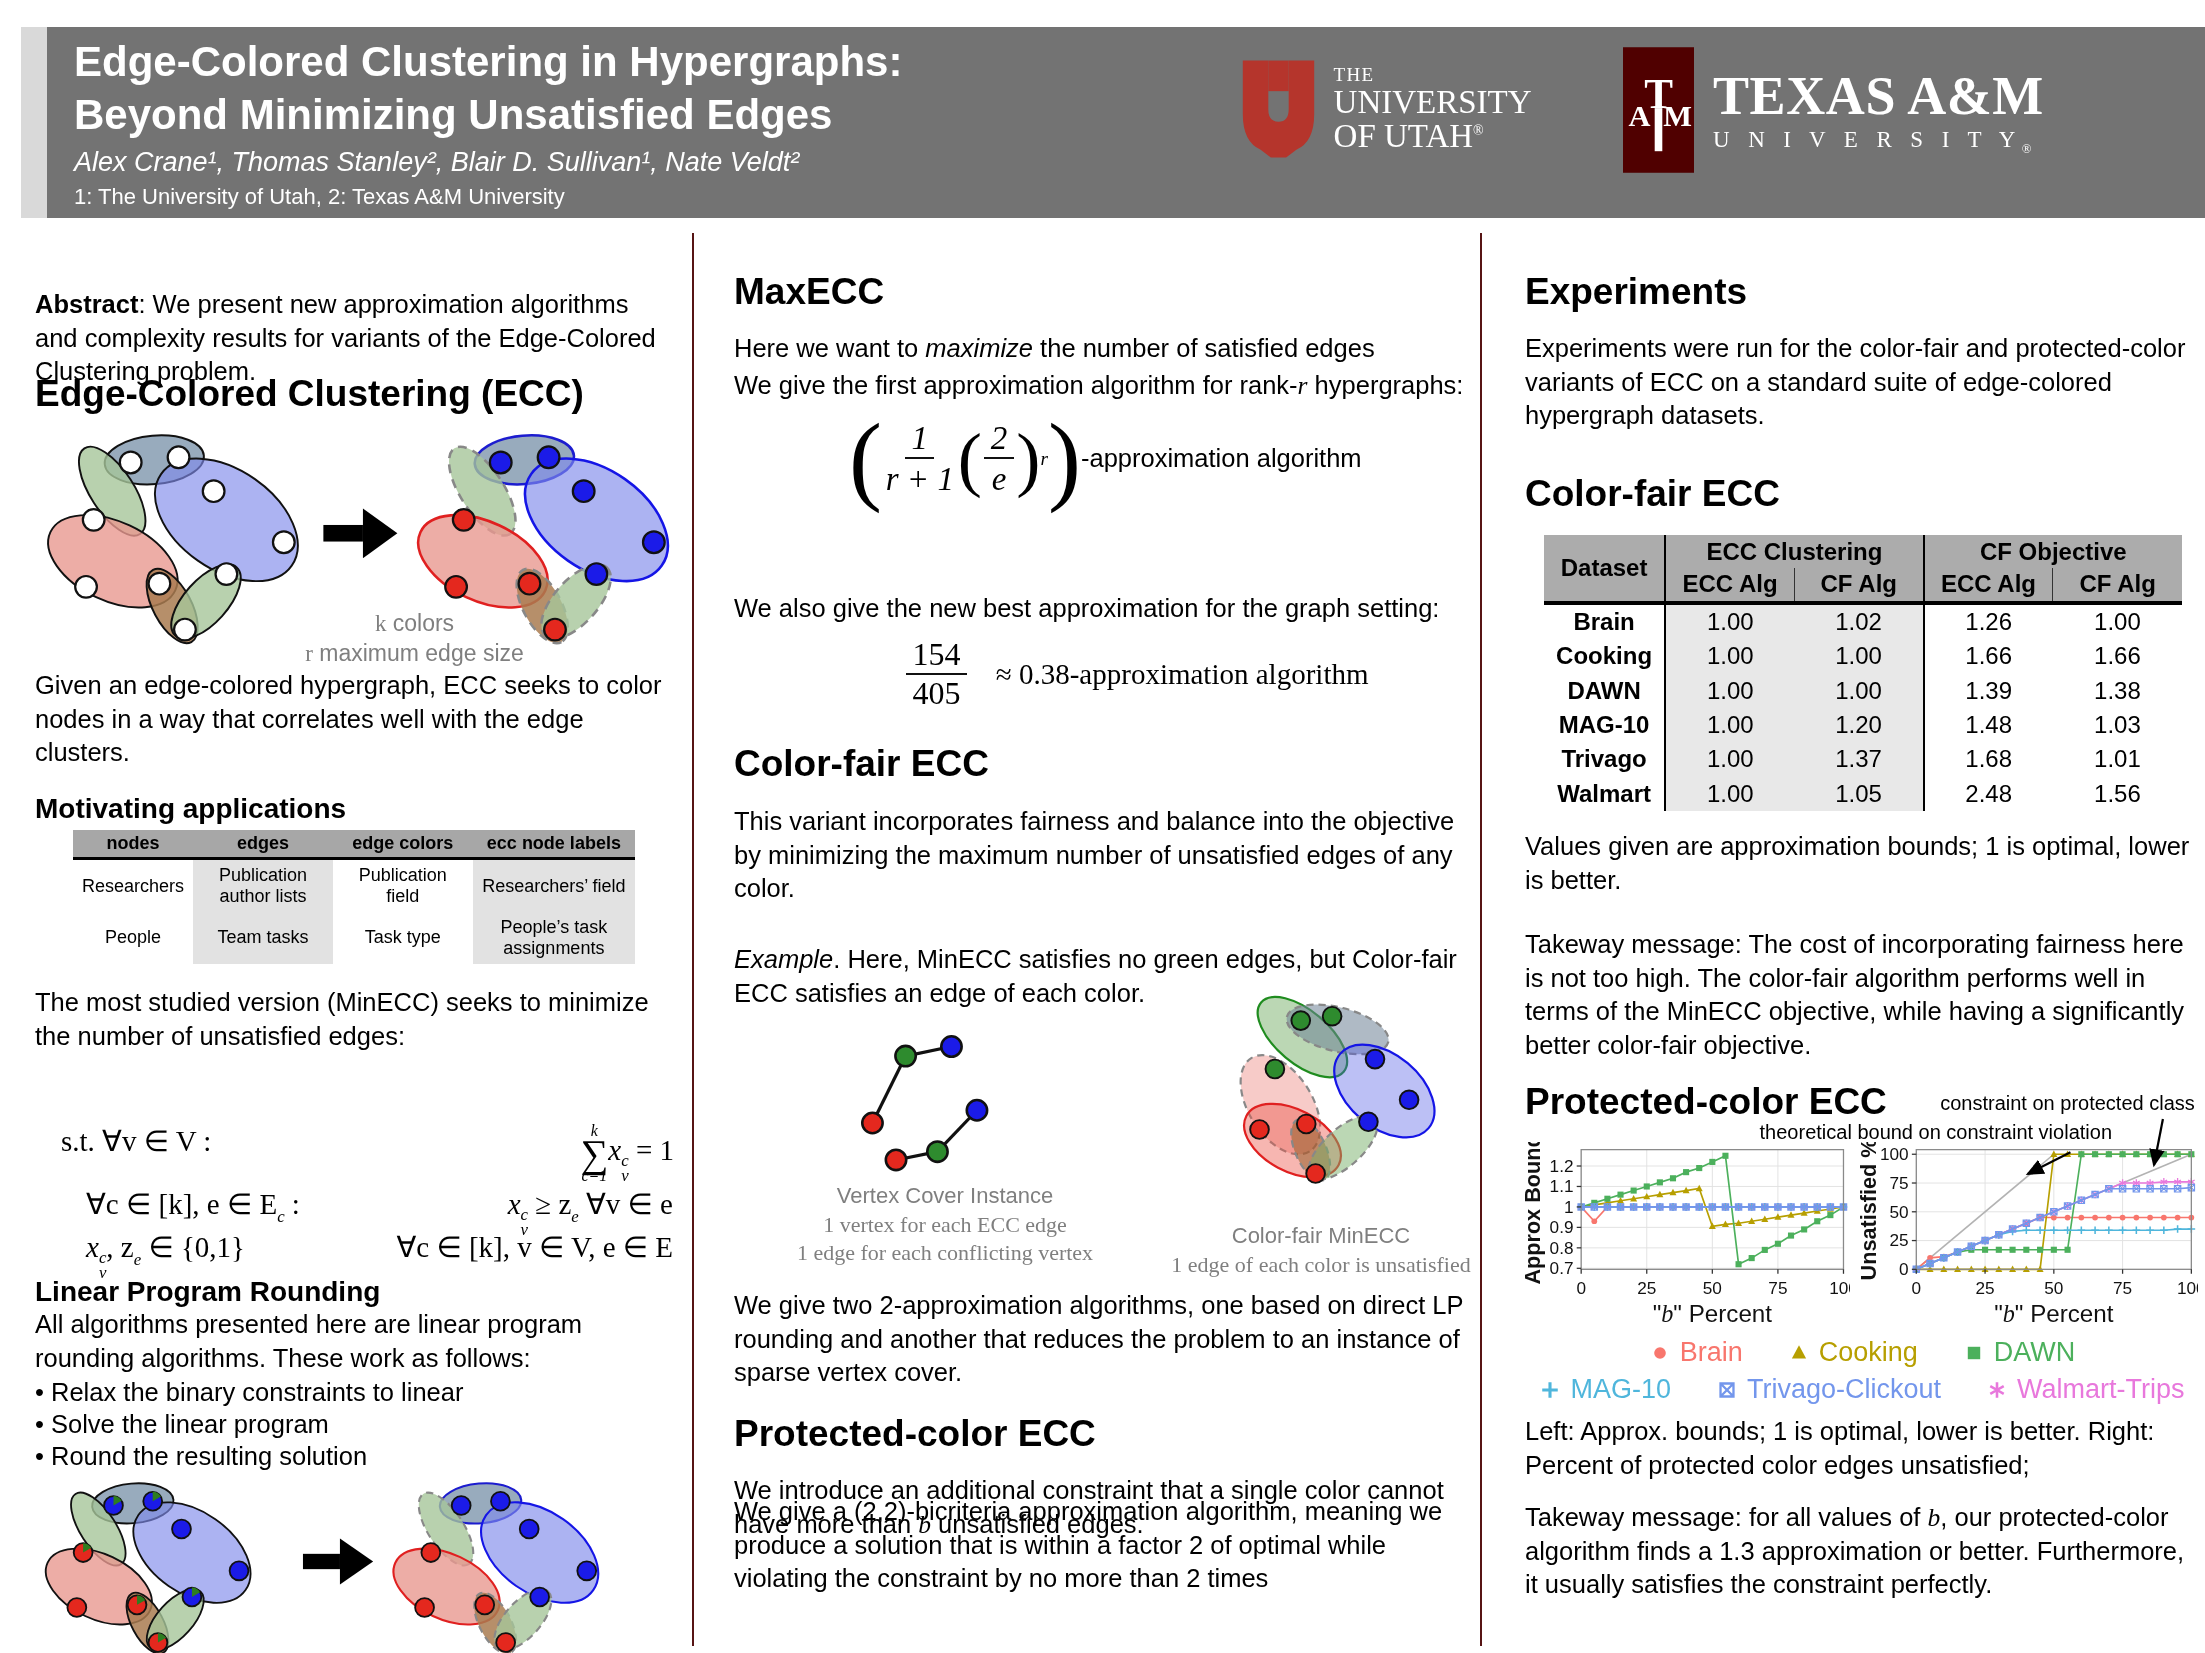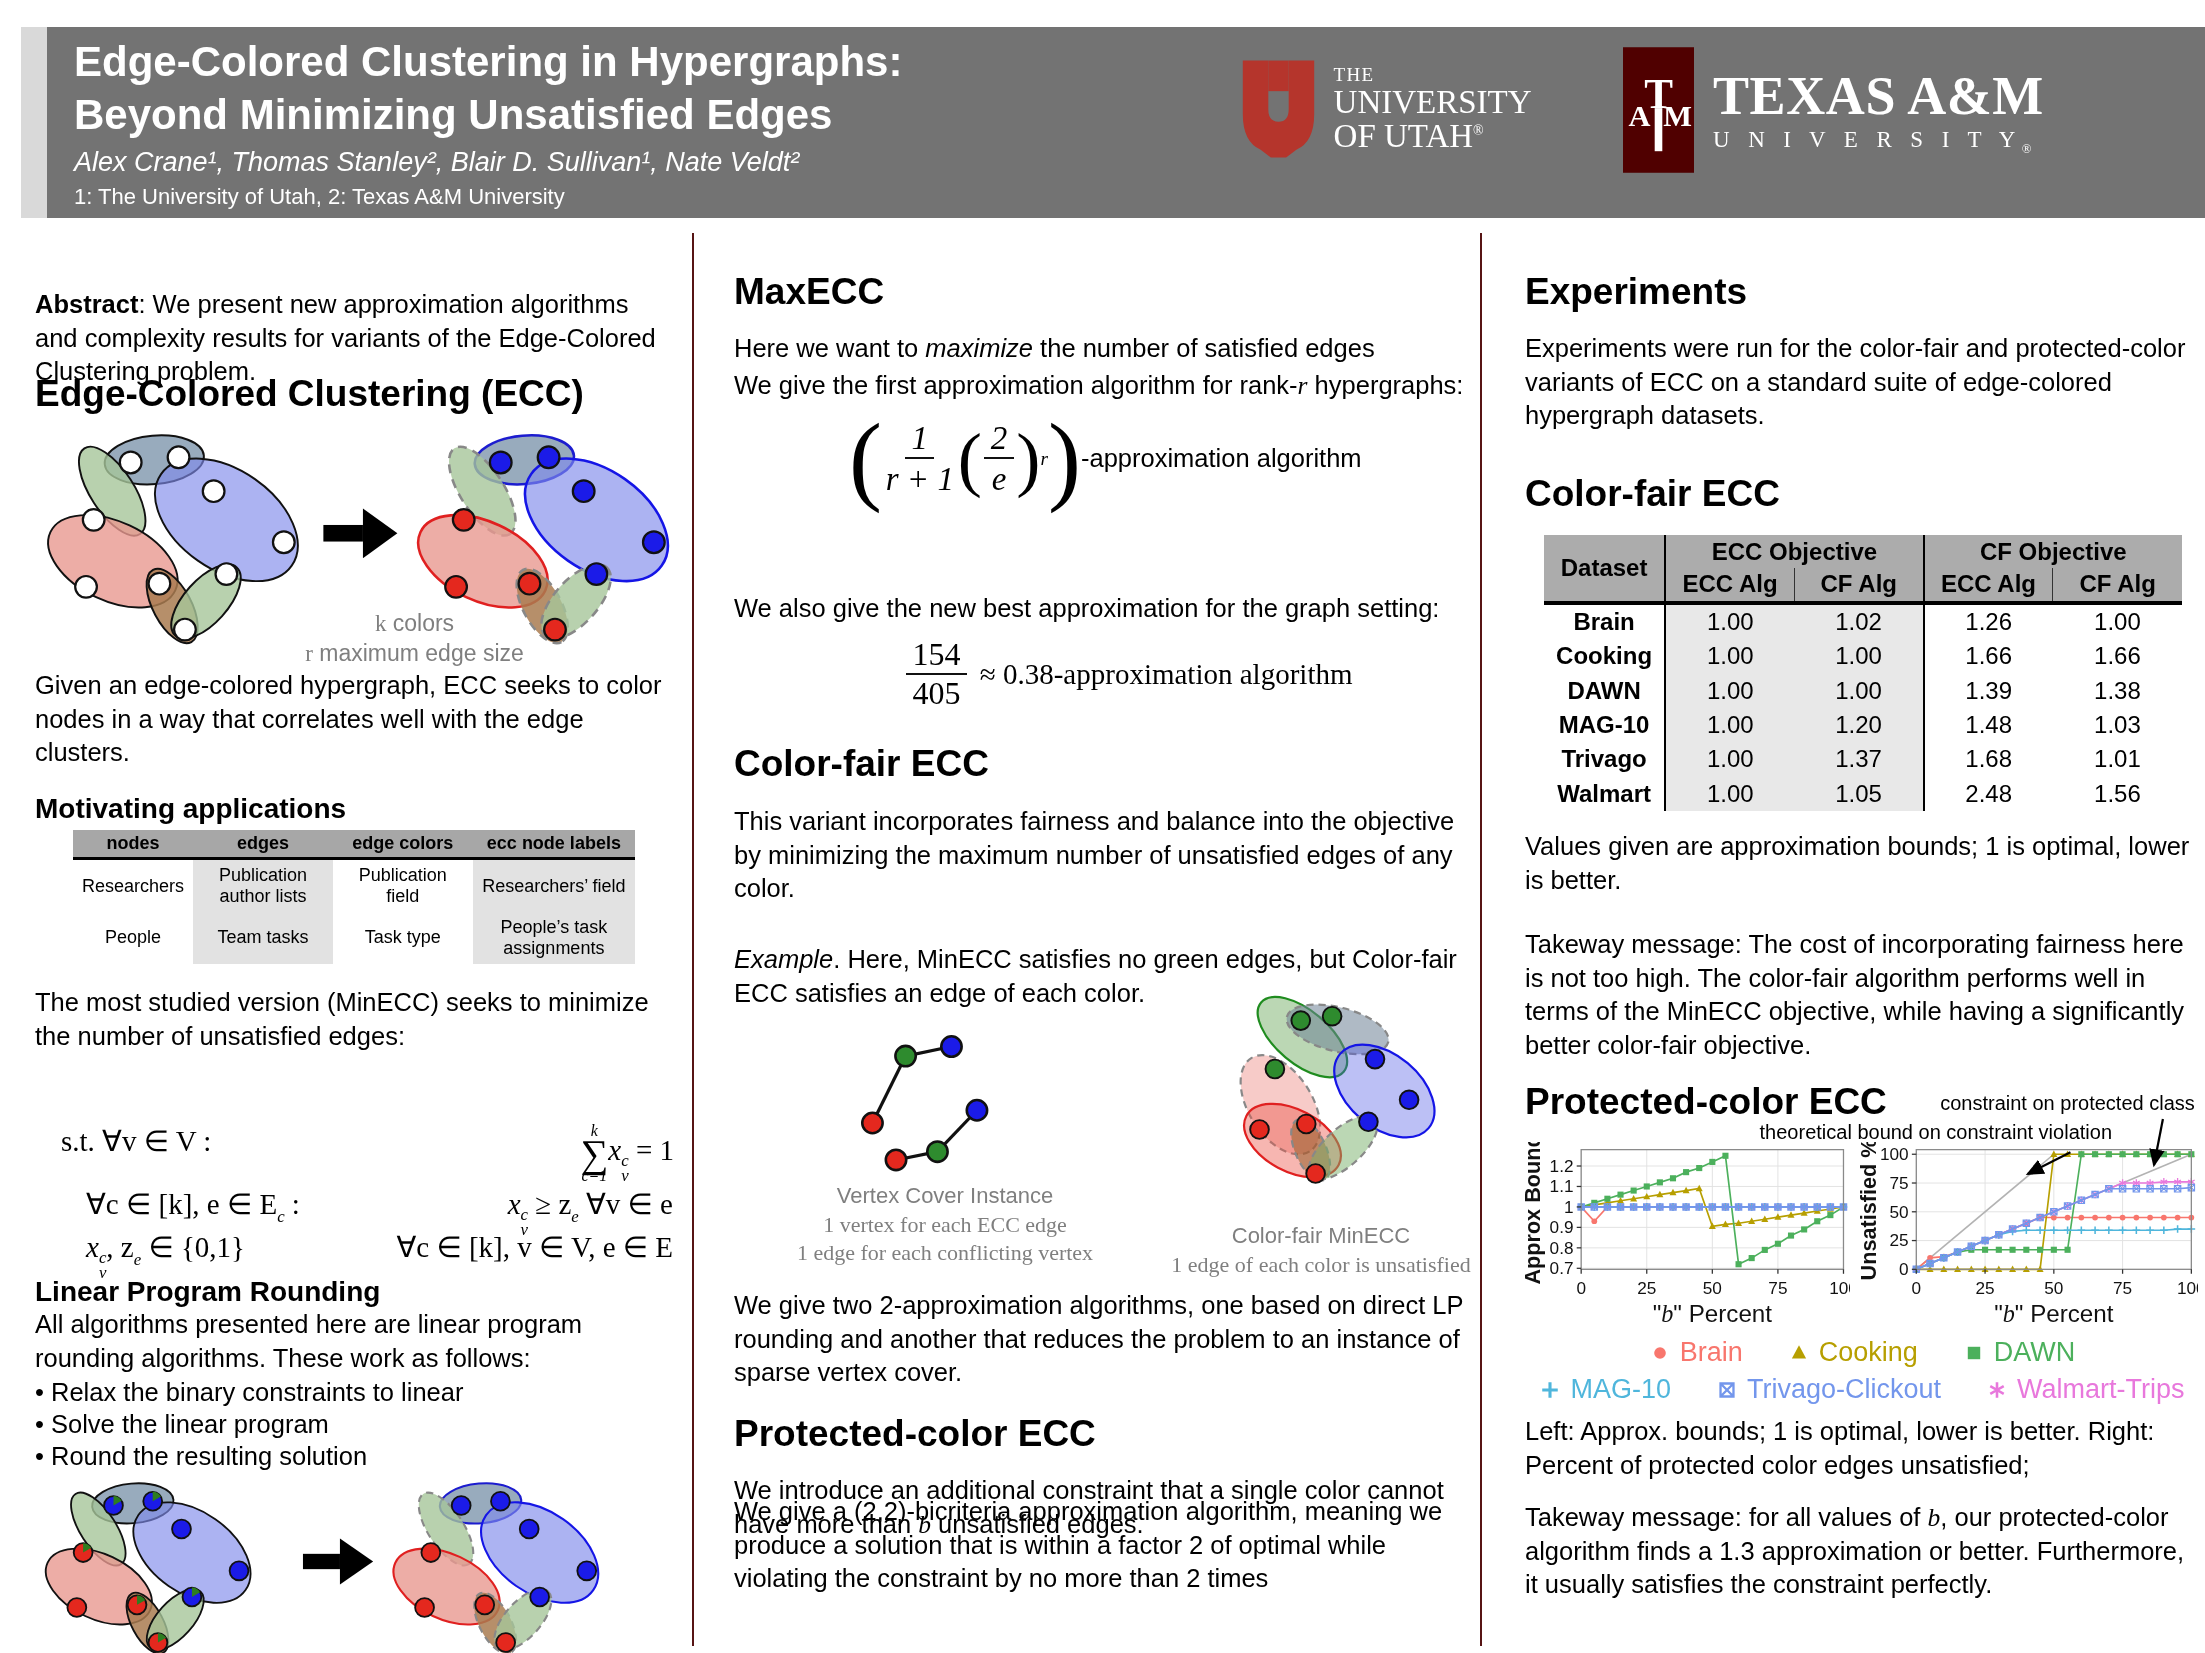--- a/index.html
+++ b/index.html
@@ -291,21 +291,21 @@
         <span class="den it">e</span>
       </span>
     <span class="bigp" style="font-size:220%;">)</span>
     <span class="supr" style="vertical-align:1.6em;">r</span>
     <span class="bigp">)</span>
     <span style="font-family:'Liberation Sans',sans-serif;font-size:25.5px;text-align:right;">-approximation algorithm</span>
   </div>
 
   <div class="abs body-text" style="left:734px;top:592px;width:740px;">We also give the new best approximation for the graph setting:</div>
 
-  <div class="abs math" style="left:906px;top:638px;font-size:32px;display:flex;align-items:center;gap:13px;">
+  <div class="abs math" style="left:906px;top:638px;font-size:32px;display:flex;align-items:center;gap:29px;">
     <span class="frac">
         <span class="num">154</span>
         <span class="den">405</span>
       </span>
     <span style="font-family:'Liberation Sans',sans-serif;font-size:25.5px;"><span class="math" style="font-size:29px;">≈ 0.38-approximation algorithm</span></span>
   </div>
 
   <h2 class="abs sec" style="left:734px;top:745px;">Color-fair ECC</h2>
   <div class="abs body-text" style="left:734px;top:805px;width:737px;">This variant incorporates fairness and balance into the objective by minimizing the maximum number of unsatisfied edges of any color.</div>
   <div class="abs body-text" style="left:734px;top:943px;width:737px;">
@@ -369,21 +369,21 @@
 
   <h2 class="abs sec" style="left:1525px;top:273px;">Experiments</h2>
   <div class="abs body-text" style="left:1525px;top:332px;width:667px;">Experiments were run for the color-fair and protected-color variants of ECC on a standard suite of edge-colored hypergraph datasets.</div>
 
   <h2 class="abs sec" style="left:1525px;top:475px;">Color-fair ECC</h2>
 
   <table class="abs" id="cf-table" style="left:1544px;top:535px;width:638px;">
     <thead>
         <tr>
           <th rowspan="2" style="width: 19%;">Dataset</th>
-          <th colspan="2" class="grp-l">ECC Objective</th>
+          <th colspan="2" class="grp-l">ECC Clustering</th>
           <th colspan="2" class="grp-l">CF Objective</th>
         </tr>
         <tr>
           <th class="grp-l" style="width: 20.25%;">ECC Alg</th>
           <th class="sub-l" style="width: 20.25%;">CF Alg</th>
           <th class="grp-l" style="width: 20.25%;">ECC Alg</th>
           <th class="sub-l" style="width: 20.25%;">CF Alg</th>
         </tr>
       </thead>
     <tbody>

